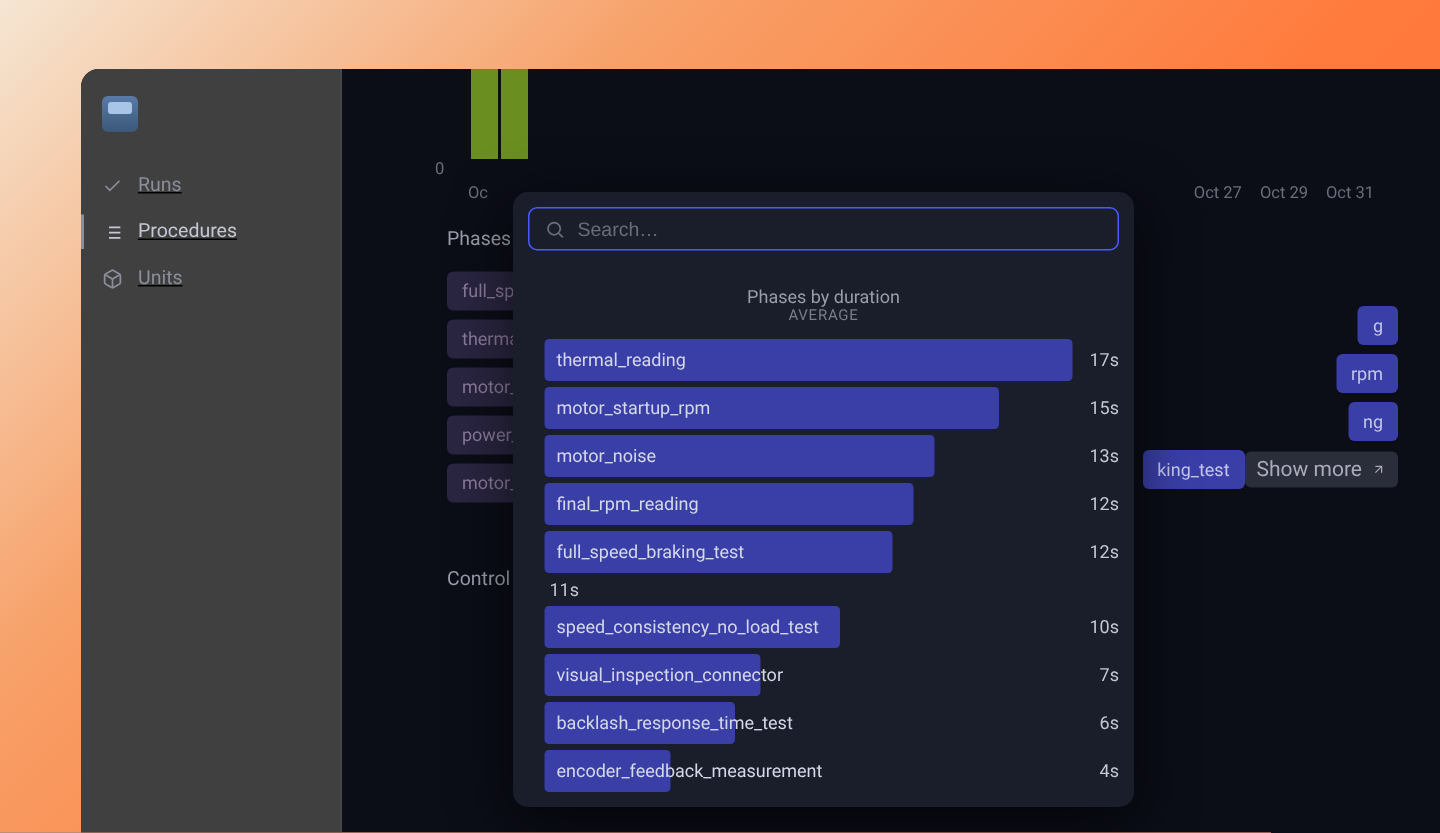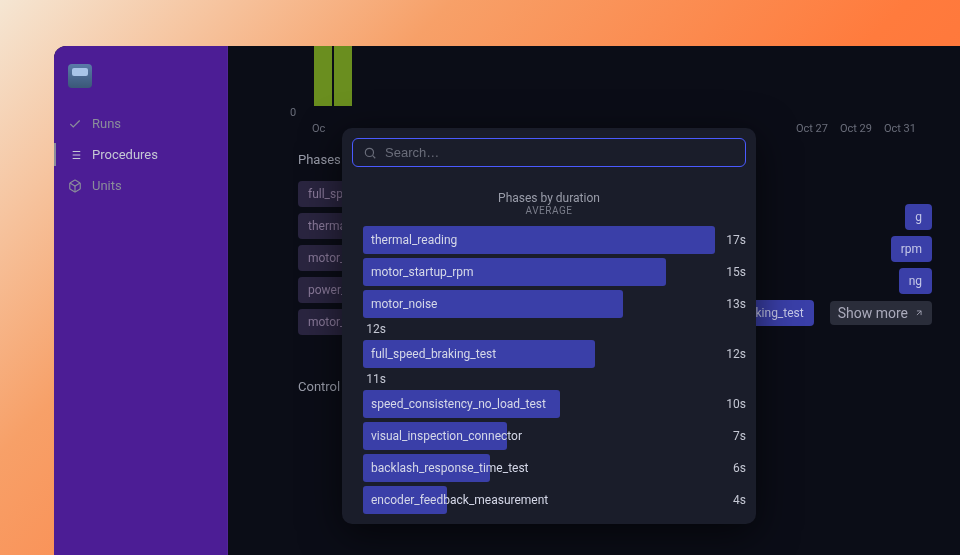--- a/index.html
+++ b/index.html
@@ -17,23 +17,24 @@
       left: 54px;
       right: 0;
       bottom: 0;
       background: #0b0d17;
       border-radius: 12px 0 0 0;
       display: flex;
       overflow: hidden;
     }
     .sidebar {
       width: 174px;
-      background: #4c1d95;
+      background: #404040;
       border-right: 1px solid rgba(255,255,255,0.04);
       padding-top: 18px;
+      text-decoration: underline;
     }
     .logo {
       width: 24px;
       height: 24px;
       margin-left: 14px;
       margin-bottom: 20px;
       background: linear-gradient(180deg, #5a7ba8 0%, #3a5878 100%);
       border-radius: 4px;
       position: relative;
     }
@@ -316,21 +317,21 @@
         <span class="bg-pill">thermal_rea</span>
         <span class="bg-pill">motor_noise</span>
         <span class="bg-pill">power_supp</span>
         <span class="bg-pill">motor_startu</span>
       </div>
 
     <div class="right-col" id="right-col">
         <span class="blue-pill">g</span>
         <span class="blue-pill">rpm</span>
         <span class="blue-pill">ng</span>
-        <div style="display: flex; gap: 16px; align-items: center;">
+        <div style="display: flex; gap: 0; align-items: center;">
           <span class="blue-pill">king_test</span>
           <span class="show-more">Show more <svg width="10" height="10" viewBox="0 0 24 24" fill="none" stroke="currentColor" stroke-width="2">
               <line x1="7" y1="17" x2="17" y2="7"></line>
               <polyline points="7 7 17 7 17 17"></polyline>
             </svg></span>
         </div>
       </div>
 
     <div class="section-title lower">Control Char</div>
   </div>
@@ -363,20 +364,23 @@
         </div>
         <div class="duration">15s</div>
       </div>
       <div class="pop-row">
         <div class="bar-container">
           <div class="bar-fill" style="width: 74%;">motor_noise</div>
         </div>
         <div class="duration">13s</div>
       </div>
       <div class="pop-row">
+        <div class="bar-container">
+          <div class="bar-fill" style="width: 70%;">final_rpm_reading</div>
+        </div>
         <div class="duration">12s</div>
       </div>
       <div class="pop-row">
         <div class="bar-container">
           <div class="bar-fill" style="width: 66%;">full_speed_braking_test</div>
         </div>
         <div class="duration">12s</div>
       </div>
       <div class="pop-row">
         <div class="duration">11s</div>

